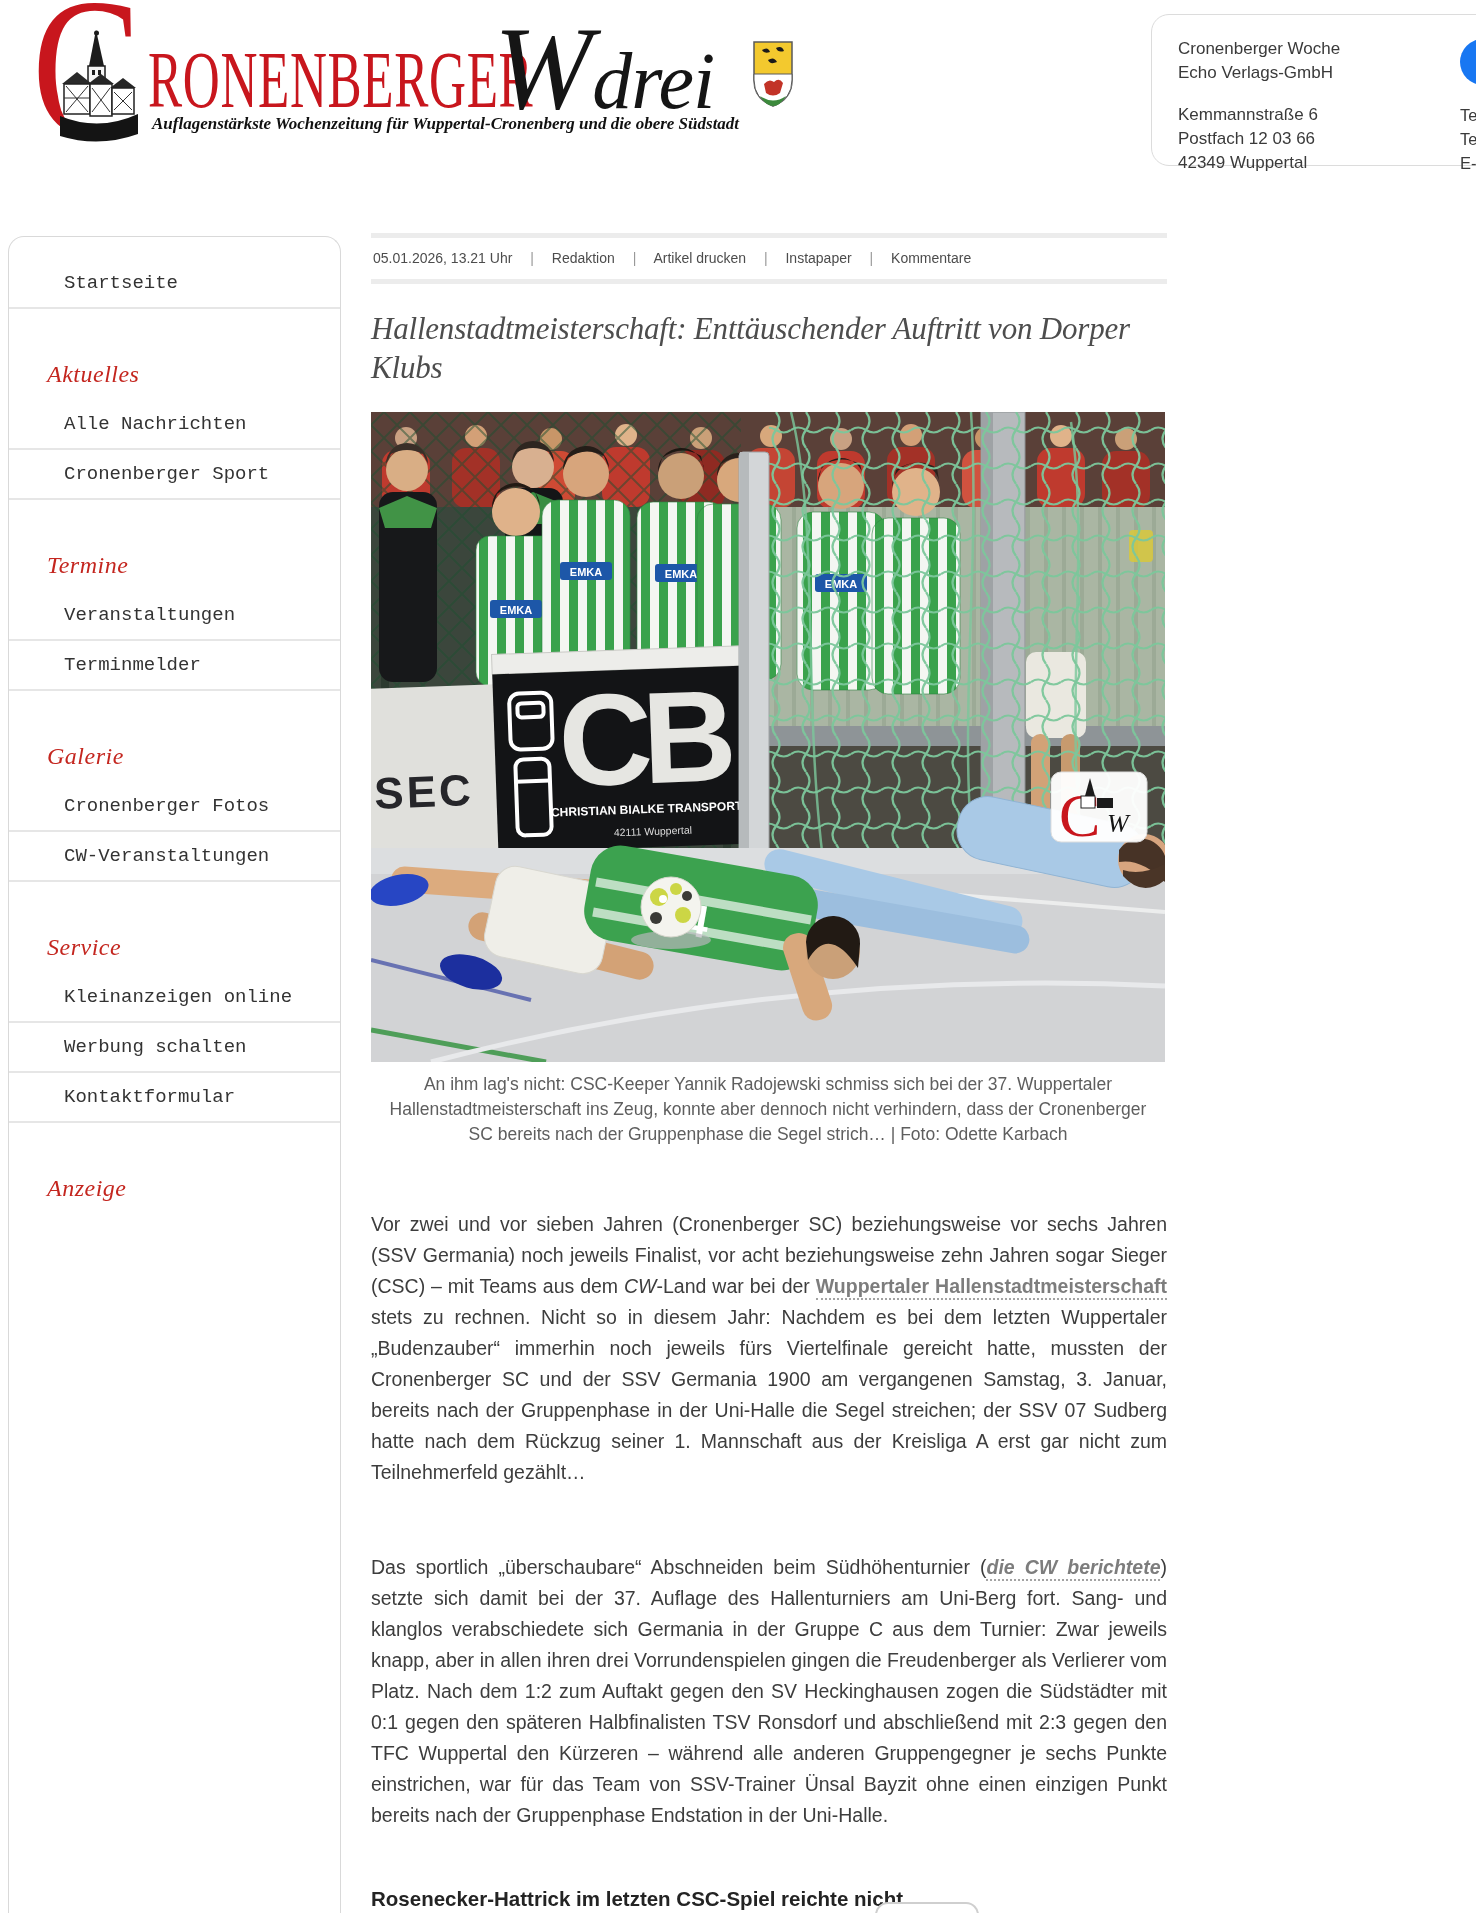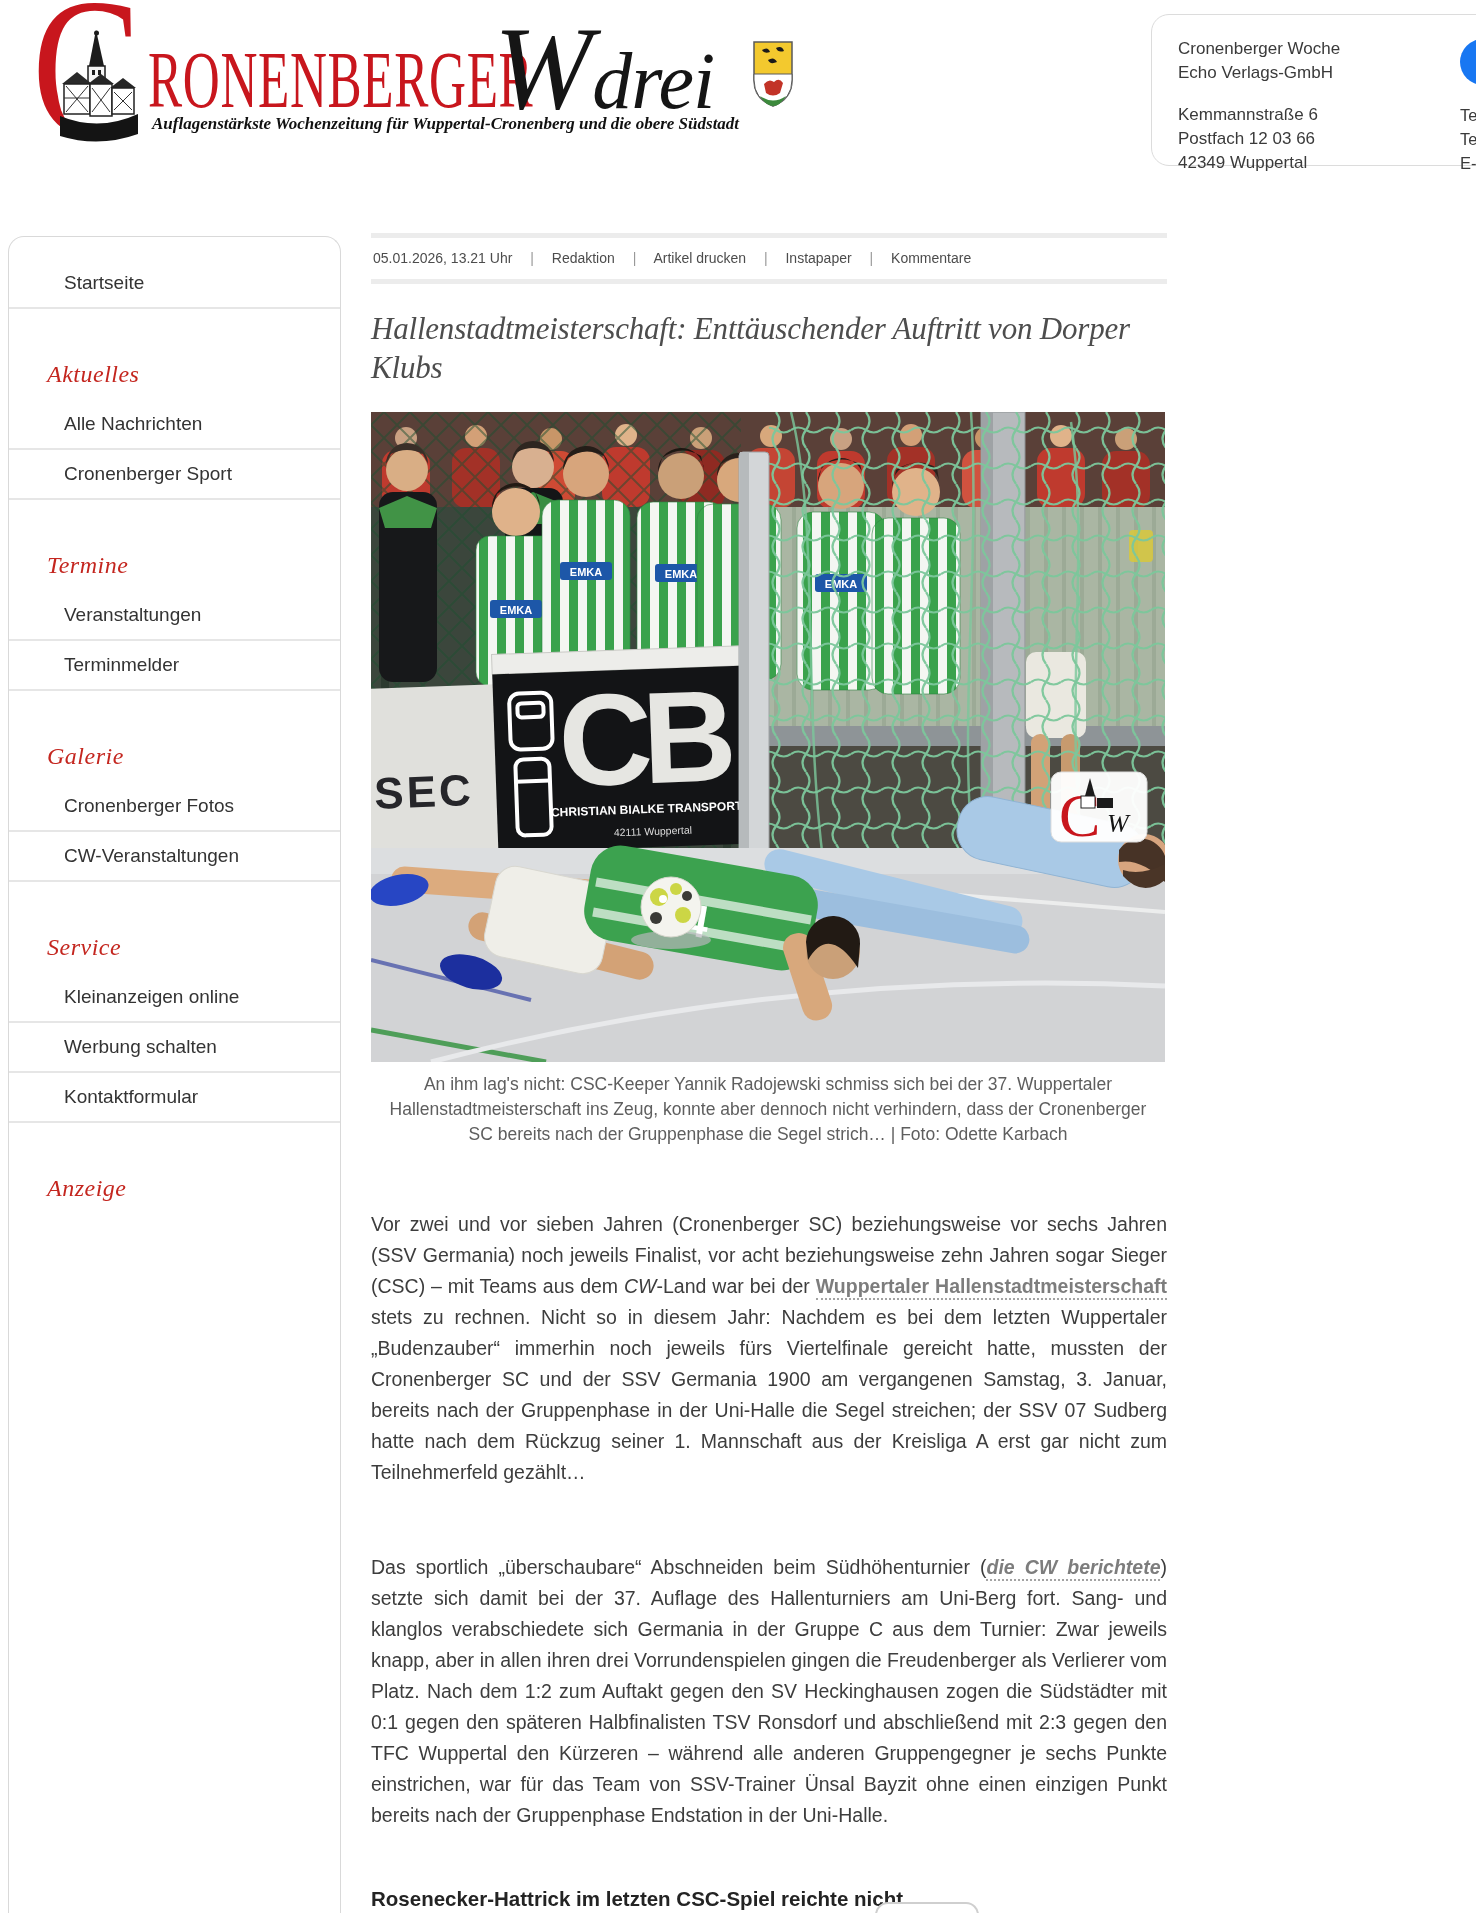--- a/index.html
+++ b/index.html
@@ -42,21 +42,21 @@
     background:#1877f2;color:#fff;font-weight:800;font-size:32px;line-height:46px;text-align:center;}
   .c-labels{position:absolute;left:308px;top:88px;font-size:16.5px;line-height:24px;color:#3a3a3a;white-space:nowrap;}
   
   .sidebar{
     position:absolute;left:8px;top:236px;width:333px;height:1700px;
     border:1px solid #d9d9d9;border-bottom:none;border-radius:16px 16px 0 0;
     background:#fff;padding-top:22px;box-sizing:border-box;
   }
   .nav-item{
     font-size:19px;color:#333;padding:13px 0 13px 55px;
-    border-bottom:2px solid #e6e6e6;cursor:pointer;
+    border-bottom:2px solid #e6e6e6;cursor:pointer;font-family:Liberation Mono, monospace;
   }
   .nav-item.active{color:#d1322a;}
   .nav-heading{
     font-family:"Liberation Serif",serif;font-style:italic;color:#c4261f;
     font-size:24px;margin:52px 0 12px 38px;letter-spacing:.5px;
   }
   
   .main{position:absolute;left:371px;top:233px;width:796px;}
   .metabar{
     border-top:5px solid #ececec;border-bottom:5px solid #ececec;

